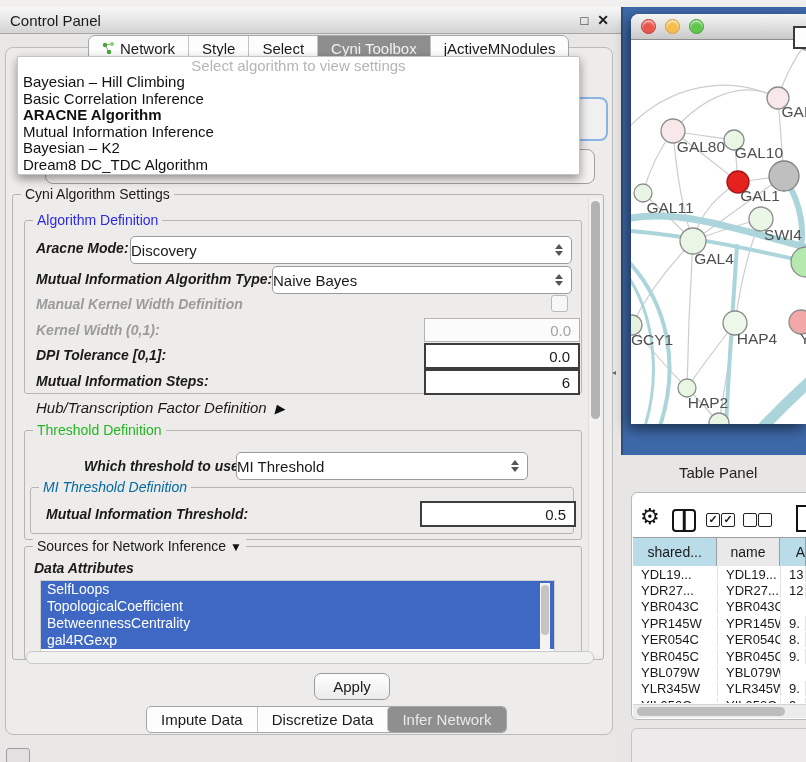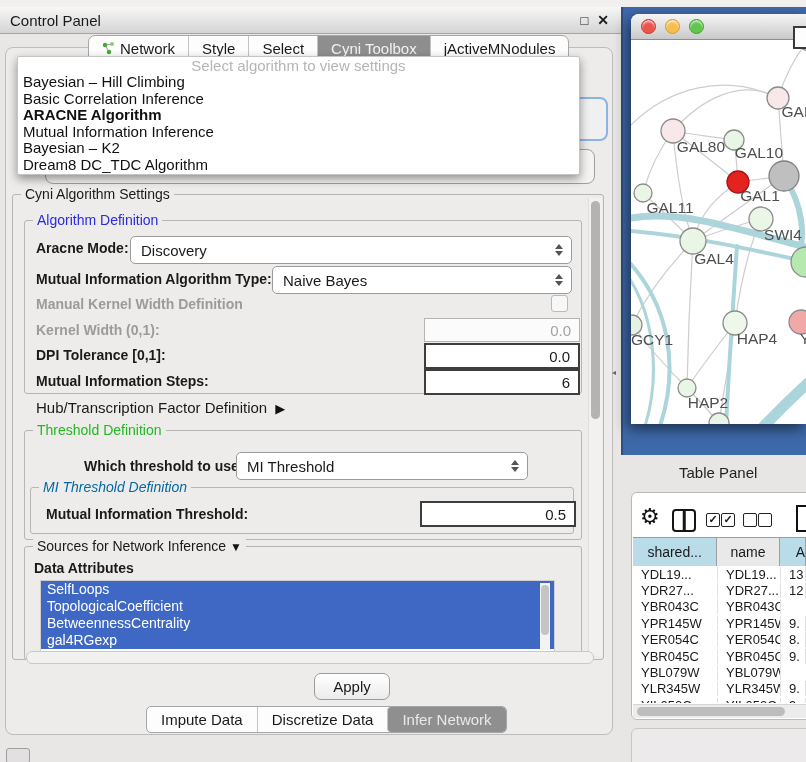--- a/index.html
+++ b/index.html
@@ -25,24 +25,24 @@
   .algo-item{font-size:15px;line-height:16.5px;padding-left:5px;color:#111;white-space:nowrap;}
   .algo-item.bold{font-weight:bold;}
 
   
   .frag-combo-right{position:absolute;left:556px;top:97px;width:48px;height:40px;border:2px solid #8ab4e6;border-radius:8px;background:#f0f0f0;z-index:40;}
   .frag-combo-bottom{position:absolute;left:45px;top:149px;width:548px;height:33px;border:1px solid #9f9f9f;border-radius:8px;background:#f4f3f2;z-index:41;}
 
   
   .group{position:absolute;border:1px solid #b5b5b5;border-radius:3px;}
   .group-label{position:absolute;top:-9px;left:8px;background:#edecea;padding:0 4px;font-size:14px;white-space:nowrap;}
-  .lbl{position:absolute;font-size:14px;font-weight:bold;white-space:nowrap;}
+  .lbl{position:absolute;font-size:14px;font-weight:bold;white-space:nowrap;font-style:italic;}
   .lbl.dis{color:#9b9b9b;}
   .combo{position:absolute;background:#fff;border:1px solid #9b9b9b;border-radius:5px;font-size:15px;display:flex;align-items:center;}
-  .combo .val{margin-left:10px;flex:1;}
+  .combo .val{flex:1;}
   .stepper{width:16px;height:100%;display:flex;flex-direction:column;align-items:center;justify-content:center;gap:2px;margin-right:4px;}
   .stepper i{width:0;height:0;border-left:4px solid transparent;border-right:4px solid transparent;display:block;}
   .stepper .up{border-bottom:5px solid #555;}
   .stepper .dn{border-top:5px solid #555;}
   .field{position:absolute;background:#fff;border:2px solid #3d3d3d;font-size:15px;text-align:right;padding-right:8px;display:flex;align-items:center;justify-content:flex-end;}
   .field.dis{border:1px solid #b4b4b4;background:#fbfbfb;color:#a3a3a3;}
   .checkbox{position:absolute;width:15px;height:15px;border:1px solid #bababa;background:#f7f7f7;border-radius:3px;}
   .tri-right{display:inline-block;margin-left:8px;font-size:13px;color:#111;}
   .tri-down{display:inline-block;margin-left:4px;font-size:12px;color:#111;}
 

